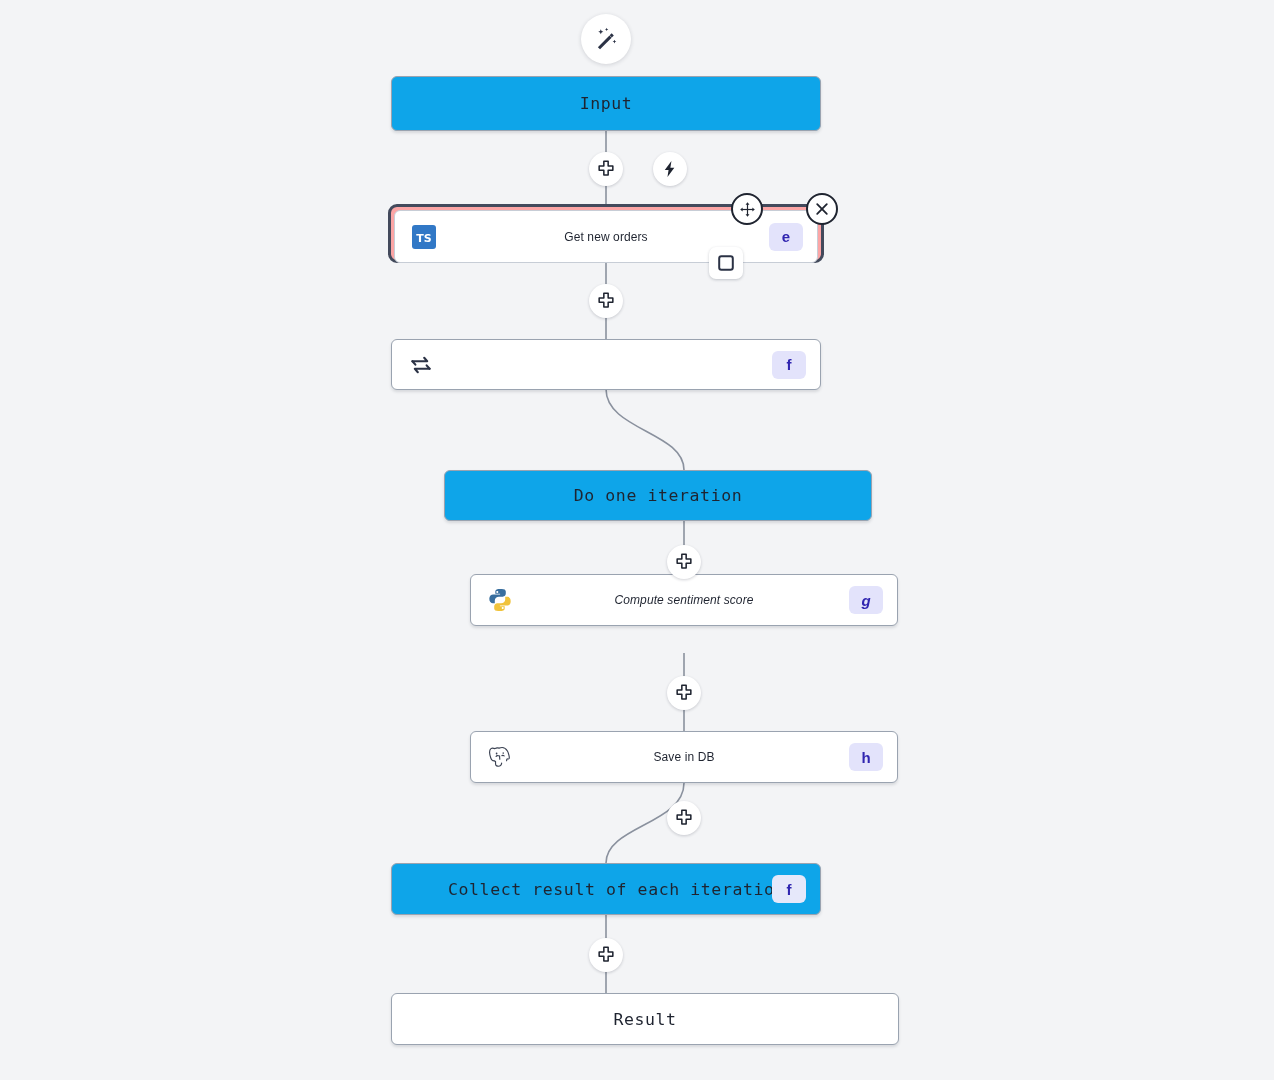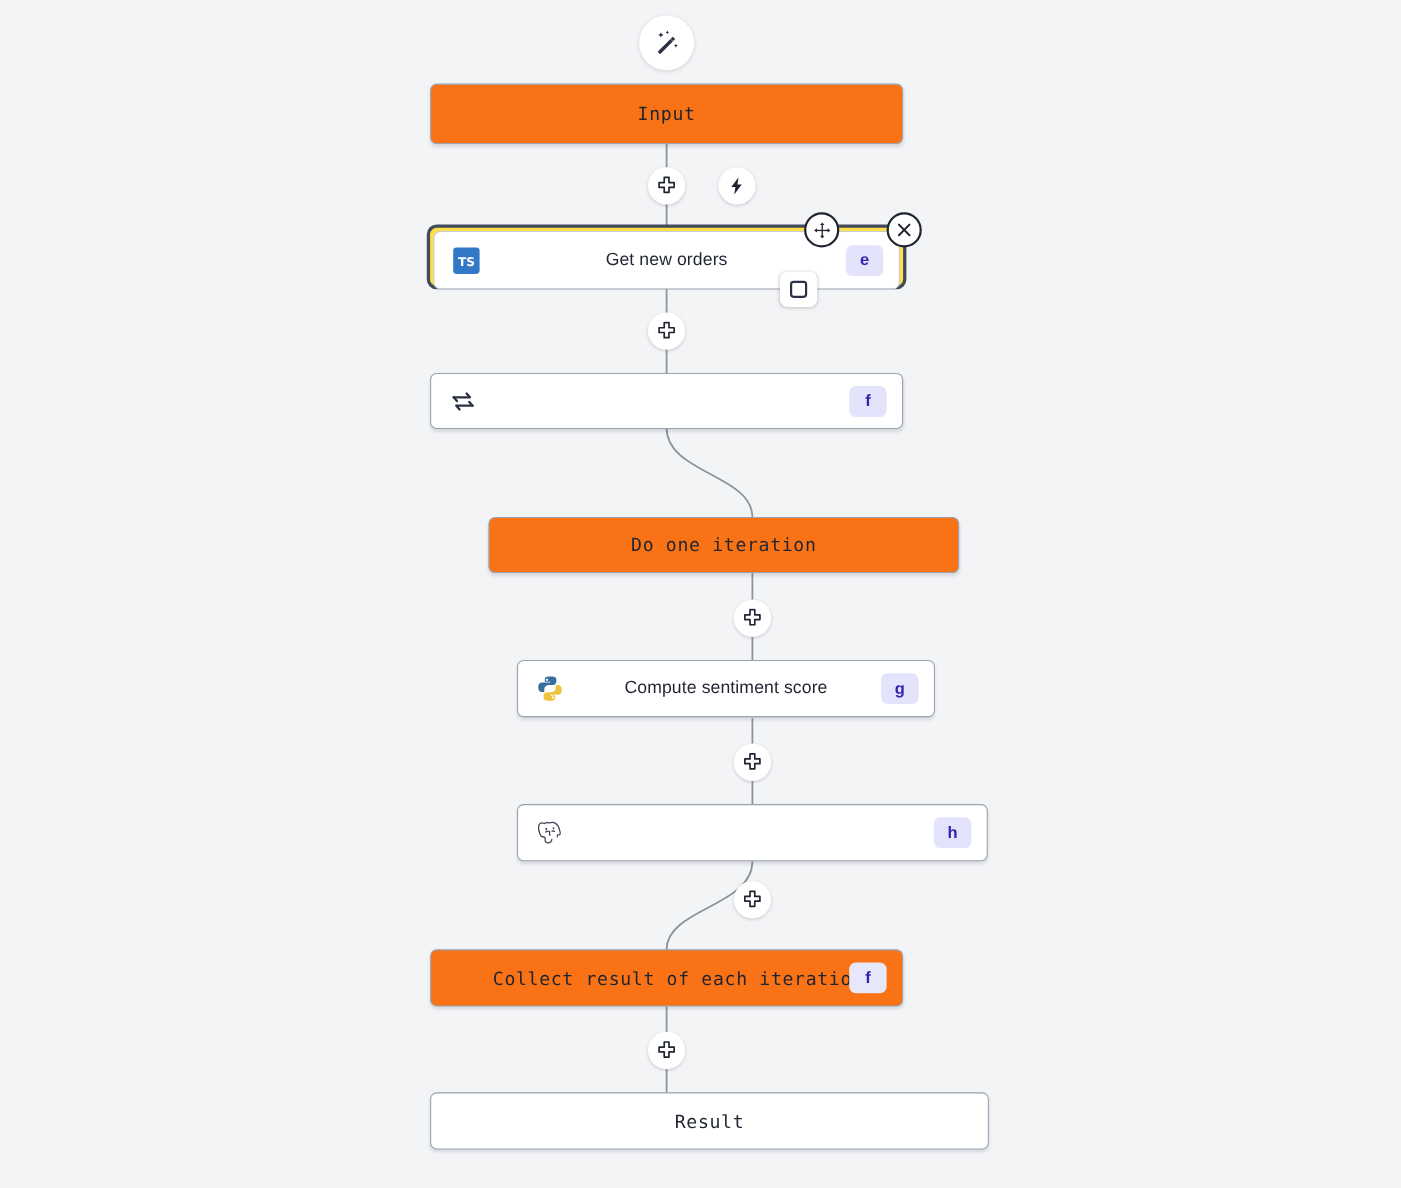--- a/index.html
+++ b/index.html
@@ -38,39 +38,39 @@
     border-radius: 6px;
     border: 1px solid #9aa3b0;
     box-shadow: 0 2px 3px rgba(20,28,45,0.13);
     z-index: 5;
   }
   .node.white {
     background: #ffffff;
     border-color: #9aa3b0;
   }
   .node.gray {
-    background: #f97316;
+    background: #0ea5e9;
     border-color: #9aa3b0;
   }
 
   .node-icon {
     position: absolute;
     left: 14px;
     top: 50%;
     transform: translateY(-50%);
     width: 30px;
     height: 30px;
     display: flex;
     align-items: center;
     justify-content: center;
   }
   .node-label {
     flex: 1;
     text-align: center;
-    font-size: 16px;
+    font-size: 12px;
     color: #1f2430;
     letter-spacing: 0.1px;
     padding: 0 56px;
     white-space: nowrap;
     overflow: hidden;
   }
   .node.mono .node-label {
     font-family: "DejaVu Sans Mono", "Liberation Mono", monospace;
     font-size: 16.5px;
     letter-spacing: 0.6px;
@@ -93,21 +93,21 @@
     justify-content: center;
   }
   .node.gray .badge { background: #e6e8fa; }
 
   
   .selected-wrap {
     position: absolute;
     box-sizing: border-box;
     border: 3px solid #434a5c;
     border-radius: 9px;
-    background: #fde047;
+    background: #fca5a5;
     padding: 3px;
     z-index: 9;
   }
   .selected-wrap .node {
     position: relative;
     left: 0; top: 0;
     width: 100%;
     height: 100%;
     box-shadow: none;
     border-color: #c7cdd6;
@@ -287,21 +287,21 @@
   </div>
 
   <div class="round-btn" style="left:667px; top:545px;">
     <span>
       <svg width="18" height="18" viewBox="0 0 20 20">
         <path d="M7.6 1.4 h4.8 v5.2 h5.2 v4.8 h-5.2 v5.2 h-4.8 v-5.2 h-5.2 v-4.8 h5.2 Z" fill="#ffffff" stroke="#1f2430" stroke-width="1.7" stroke-linejoin="round"></path>
       </svg>
     </span>
   </div>
 
-  <div class="node white" style="left:470px; top:600px; width:380px; height:52px;">
+  <div class="node white" style="left:470px; top:574px; width:428px; height:52px;font-style:italic;">
     <span class="node-icon">
       <svg width="26" height="26" viewBox="0 0 26 26">
         <path d="M12.9 2.0 c-2.4 0 -4.6 0.35 -4.6 2.5 v2.2 h4.8 v0.7 H6.2
                  c-2.1 0 -3.9 1.25 -3.9 4.4 0 3.1 1.6 4.4 3.7 4.4 h1.8 v-2.6
                  c0 -2.2 1.9 -3.9 4.1 -3.9 h3.9 c1.7 0 3.0 -1.4 3.0 -3.1 V4.5
                  c0 -1.7 -1.6 -2.5 -4.0 -2.5 Z M10.3 4.0 c0.55 0 1.0 0.45 1.0 1.0
                  s-0.45 1.0 -1.0 1.0 -1.0 -0.45 -1.0 -1.0 0.45 -1.0 1.0 -1.0 Z" fill="#386e9e"></path>
         <path d="M13.1 24.0 c2.4 0 4.6 -0.35 4.6 -2.5 v-2.2 h-4.8 v-0.7 h6.9
                  c2.1 0 3.9 -1.25 3.9 -4.4 0 -3.1 -1.6 -4.4 -3.7 -4.4 h-1.8 v2.6
                  c0 2.2 -1.9 3.9 -4.1 3.9 H10.2 c-1.7 0 -3.0 1.4 -3.0 3.1 v2.1
@@ -335,20 +335,21 @@
                    0 0.85 -0.15 2.1 0.3 2.8 0.32 0.5 1.0 0.92 2.0 1.0
                    1.2 0.1 2.3 -0.25 2.9 -0.9 0.6 -0.65 0.85 -1.6 0.9 -2.15"></path>
           <path d="M9.1 12.5 c0.4 -0.9 1.5 -1.0 2.4 -0.7"></path>
           <path d="M14.9 11.6 c0.6 -0.25 1.6 -0.3 2.25 0.25"></path>
           <path d="M12.6 11.9 c0.0 1.4 0.05 2.8 0.25 3.4"></path>
           <ellipse cx="9.6" cy="9.5" rx="0.85" ry="1.1" fill="#3b4252" stroke="none"></ellipse>
           <ellipse cx="16.2" cy="9.1" rx="0.7" ry="0.95" fill="#3b4252" stroke="none"></ellipse>
         </g>
       </svg>
     </span>
+    <span class="node-label">Save in DB</span>
     <span class="badge">h</span>
   </div>
 
   <div class="round-btn" style="left:667px; top:801px;">
     <span>
       <svg width="18" height="18" viewBox="0 0 20 20">
         <path d="M7.6 1.4 h4.8 v5.2 h5.2 v4.8 h-5.2 v5.2 h-4.8 v-5.2 h-5.2 v-4.8 h5.2 Z" fill="#ffffff" stroke="#1f2430" stroke-width="1.7" stroke-linejoin="round"></path>
       </svg>
     </span>
   </div>

